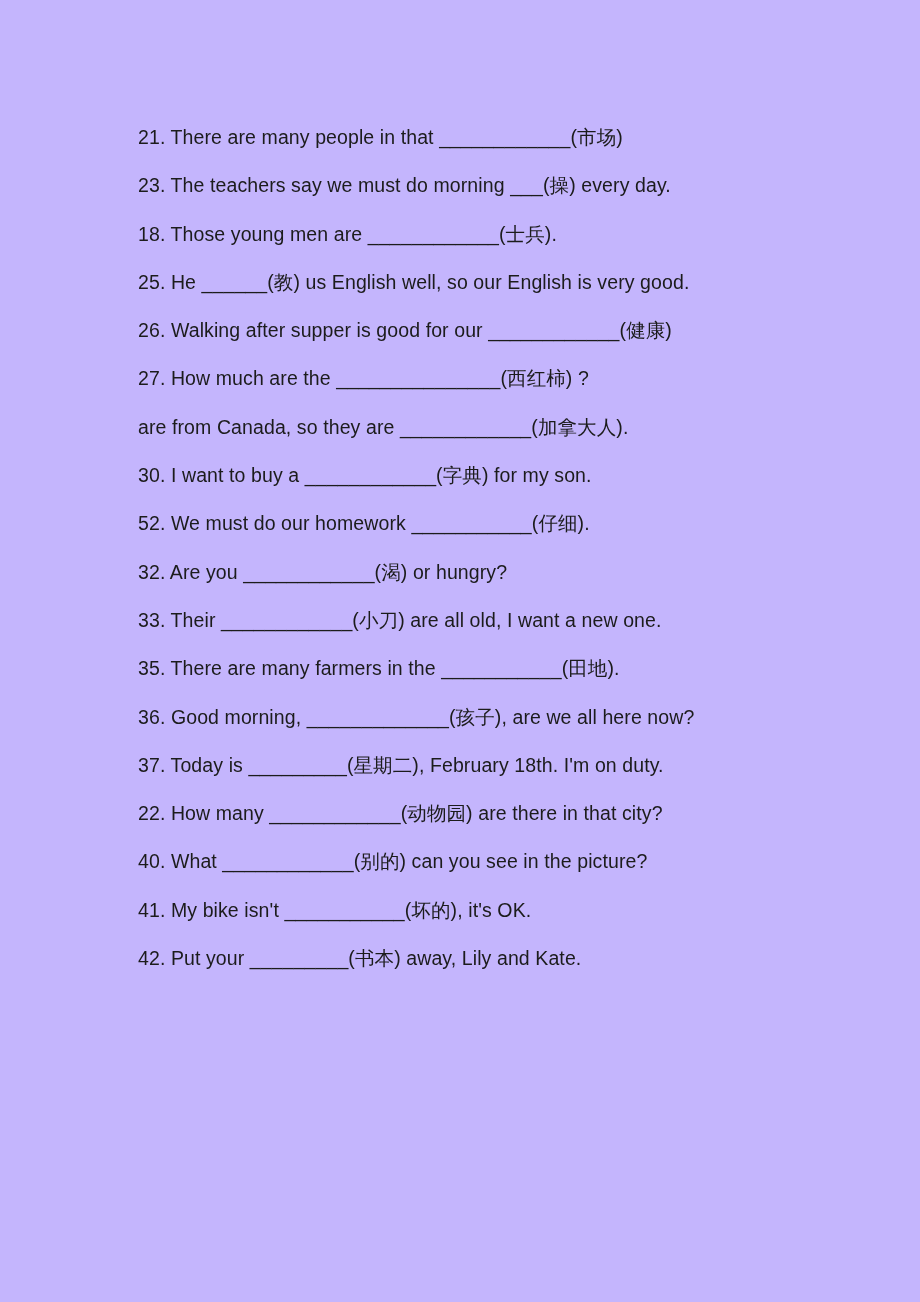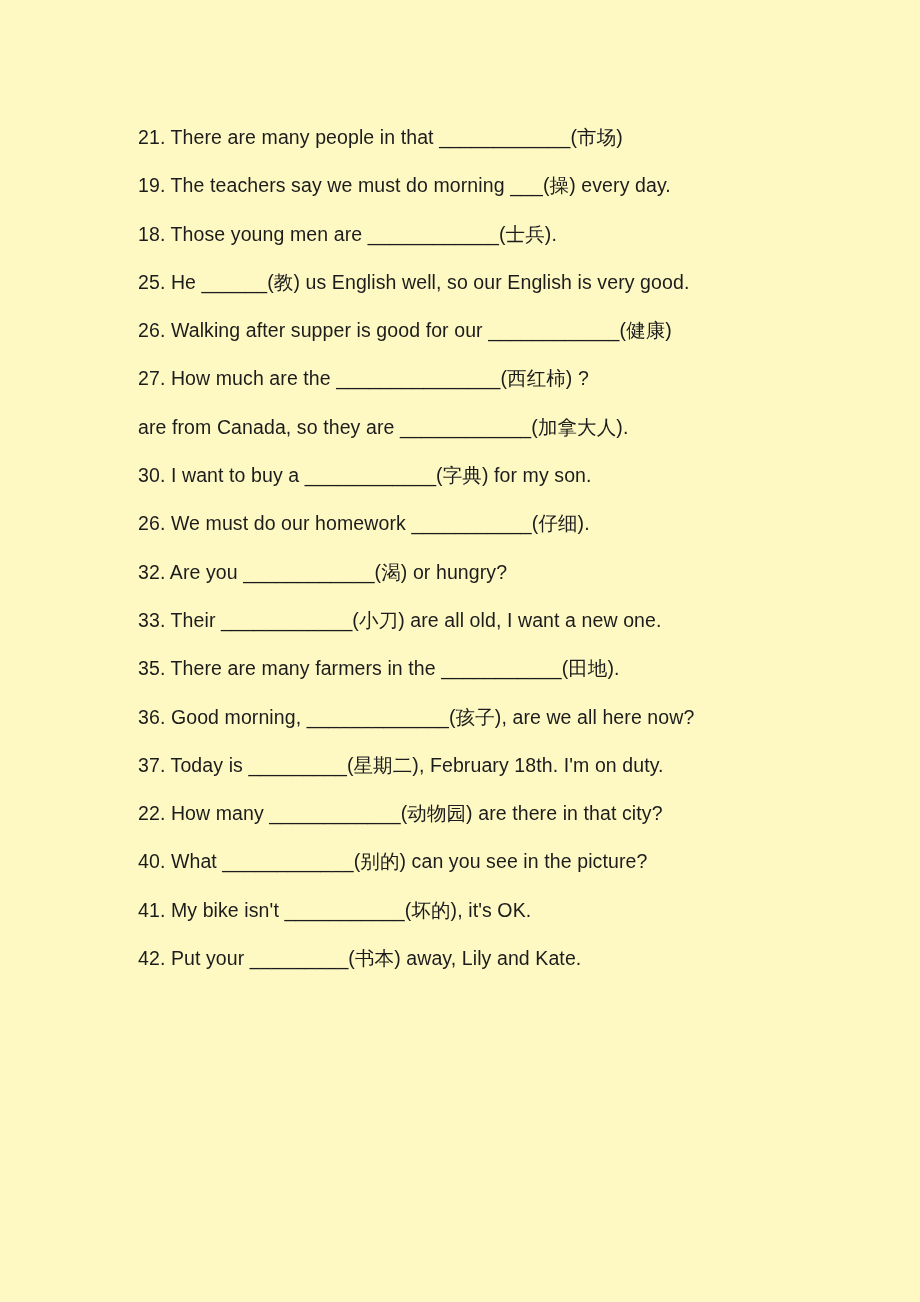--- a/index.html
+++ b/index.html
@@ -6,21 +6,21 @@
   html, body {
     width: 920px;
     height: 1302px;
     background: #ffffff;
     overflow: hidden;
   }
   .page {
     position: relative;
     width: 920px;
     height: 1302px;
-    background: #fef9c3;
+    background: #c4b5fd;
   }
   .content {
     position: absolute;
     top: 113px;
     left: 138px;
     right: 40px;
   }
   .line {
     font-family: "Liberation Sans", "DejaVu Sans", sans-serif;
     font-size: 19.5px;
@@ -30,28 +30,28 @@
     white-space: nowrap;
     letter-spacing: 0.1px;
   }
 </style>
 </head>
 <body>
 
 <div class="page">
   <div class="content">
     <p class="line">21. There are many people in that ____________(市场)</p>
-    <p class="line">19. The teachers say we must do morning ___(操) every day.</p>
+    <p class="line">23. The teachers say we must do morning ___(操) every day.</p>
     <p class="line">18. Those young men are ____________(士兵).</p>
     <p class="line">25. He ______(教) us English well, so our English is very good.</p>
     <p class="line">26. Walking after supper is good for our ____________(健康)</p>
     <p class="line">27. How much are the _______________(西红柿) ?</p>
     <p class="line">are from Canada, so they are ____________(加拿大人).</p>
     <p class="line">30. I want to buy a ____________(字典) for my son.</p>
-    <p class="line">26. We must do our homework ___________(仔细).</p>
+    <p class="line">52. We must do our homework ___________(仔细).</p>
     <p class="line">32. Are you ____________(渴) or hungry?</p>
     <p class="line">33. Their ____________(小刀) are all old, I want a new one.</p>
     <p class="line">35. There are many farmers in the ___________(田地).</p>
     <p class="line">36. Good morning, _____________(孩子), are we all here now?</p>
     <p class="line">37. Today is _________(星期二), February 18th. I'm on duty.</p>
     <p class="line">22. How many ____________(动物园) are there in that city?</p>
     <p class="line">40. What ____________(别的) can you see in the picture?</p>
     <p class="line">41. My bike isn't ___________(坏的), it's OK.</p>
     <p class="line">42. Put your _________(书本) away, Lily and Kate.</p>
   </div>

